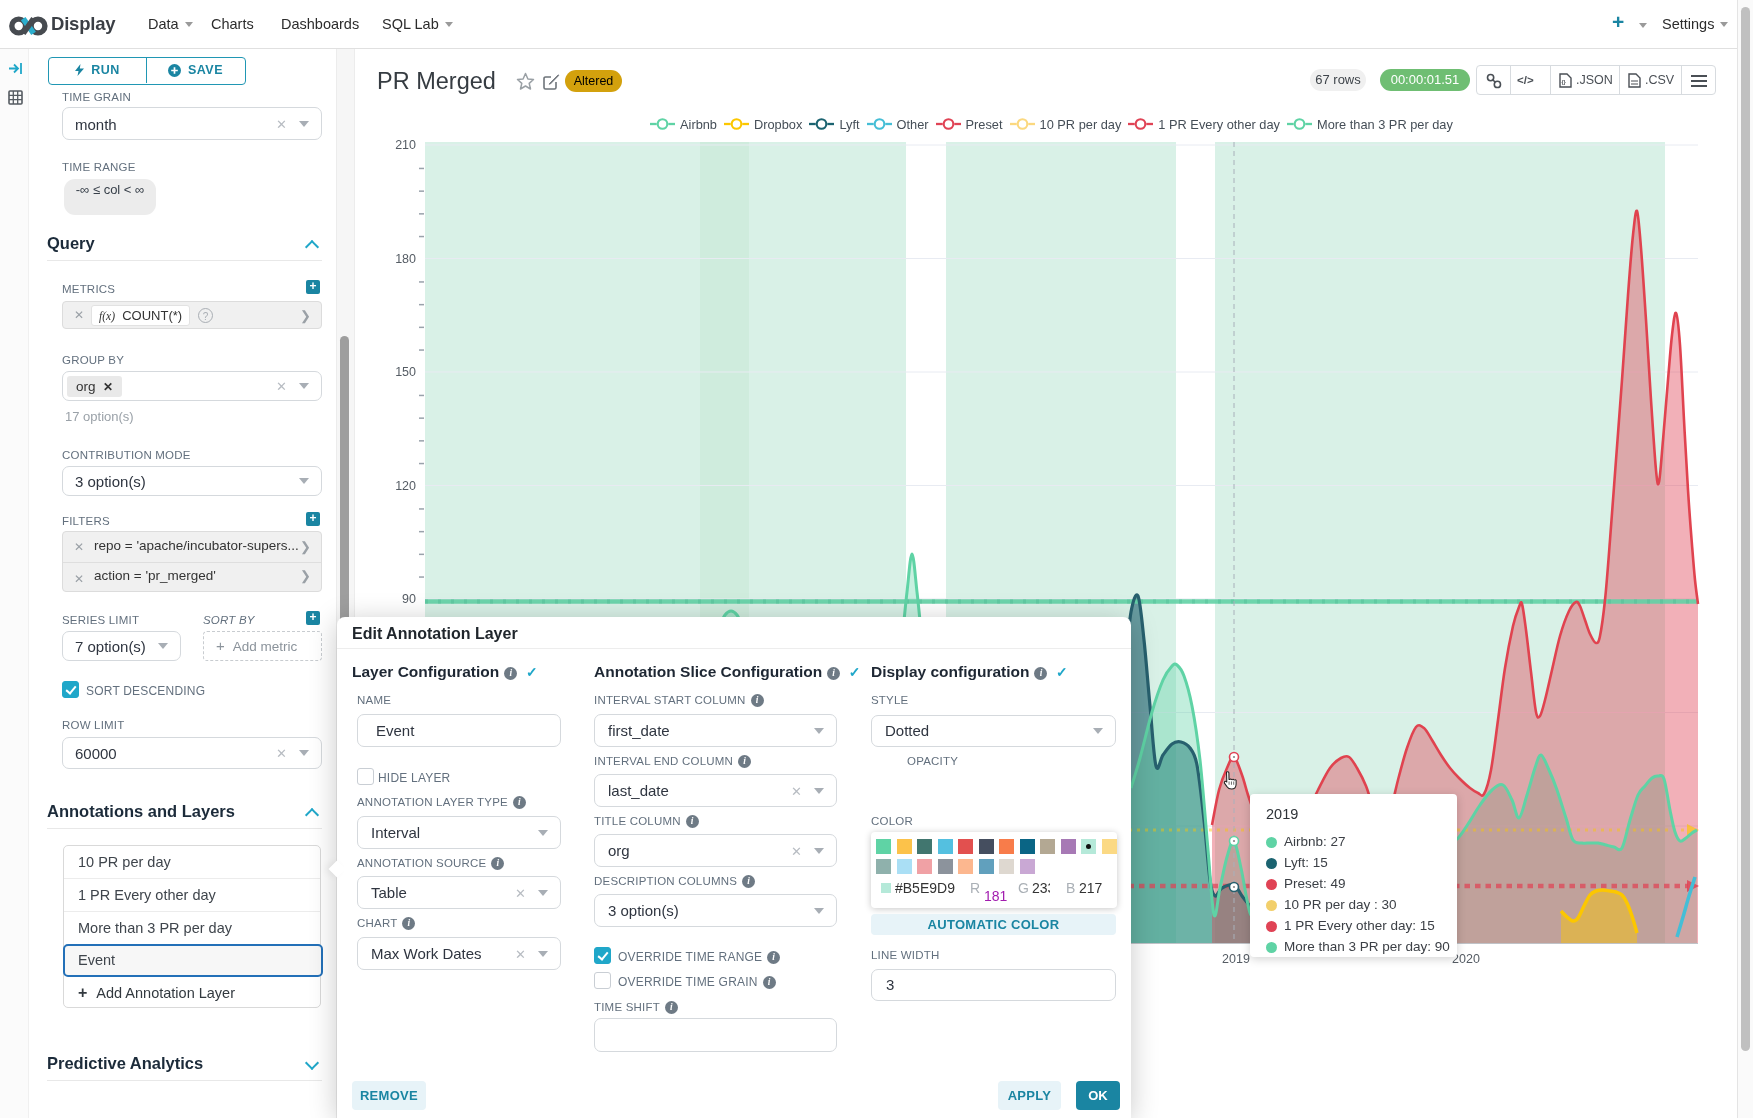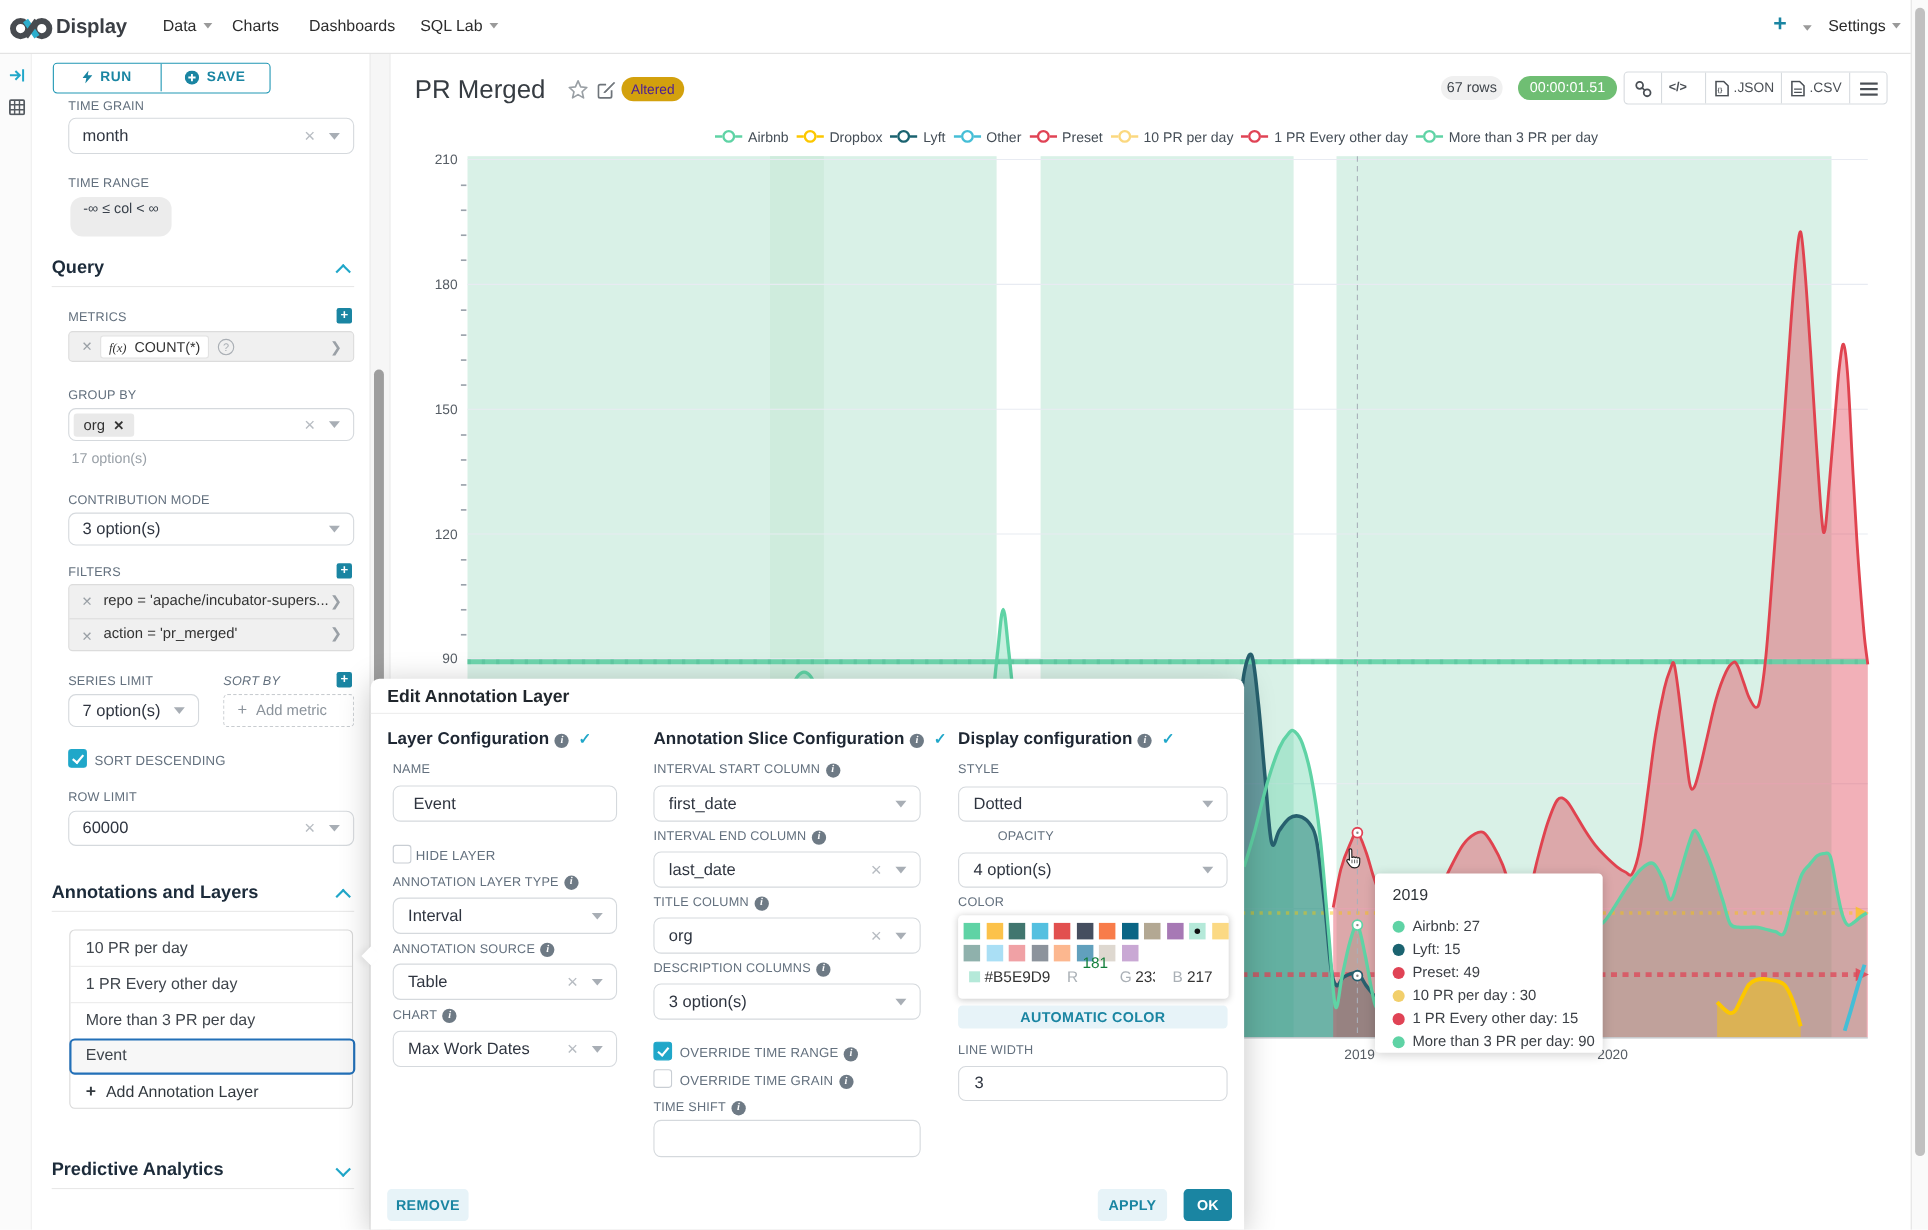--- a/index.html
+++ b/index.html
@@ -188,21 +188,21 @@
 
 <div style="position:absolute;left:0;top:0;width:0;height:0;z-index:6">
   <div class="abs" style="left:377px;top:68px;font-size:23.5px;color:#363c42;white-space:nowrap;">PR Merged</div>
   <svg class="abs" style="left:516px;top:72px" width="19" height="19" viewBox="0 0 19 19">
       <path d="M9.5,1.5 L11.9,7 L17.5,7.5 L13.2,11.4 L14.5,17 L9.5,14 L4.5,17 L5.8,11.4 L1.5,7.5 L7.1,7 Z" fill="none" stroke="#9aa0a5" stroke-width="1.5" stroke-linejoin="round"></path>
     </svg>
   <svg class="abs" style="left:543px;top:73px" width="17" height="17" viewBox="0 0 17 17">
       <path d="M13,9 V14.5 A1.5,1.5 0 0 1 11.5,16 H2.5 A1.5,1.5 0 0 1 1,14.5 V5.5 A1.5,1.5 0 0 1 2.5,4 H8" fill="none" stroke="#6e747a" stroke-width="1.6"></path>
       <path d="M6.5,10.5 L15.2,1.8 L15.8,2.4 L7.4,11 L6,11.2 Z" fill="#6e747a" stroke="#6e747a" stroke-width="0.8"></path>
     </svg>
-  <div class="pill" style="left:565px;top:70px;width:57px;height:22px;background:#d3a10d;color:#4c1d95;font-size:12.5px;line-height:22px;">Altered</div>
+  <div class="pill" style="left:565px;top:70px;width:57px;height:22px;background:#d3a10d;color:#000000;font-size:12.5px;line-height:22px;">Altered</div>
   <div class="pill" style="left:1310px;top:69px;width:56px;height:22px;background:#f0f0f0;color:#3f454b;line-height:22px;">67 rows</div>
   <div class="pill" style="left:1380px;top:69px;width:90px;height:22px;background:#6fbe73;color:#fff;line-height:22px;">00:00:01.51</div>
 
   <div class="abs" style="left:1476px;top:65px;width:240px;height:30px;border:1px solid #d7dbdf;border-radius:4px;background:#fff;">
     <svg class="abs" style="left:9px;top:7px" width="16" height="16" viewBox="0 0 16 16">
         <circle cx="4.6" cy="4.6" r="3.1" fill="none" stroke="#4a4f55" stroke-width="1.6"></circle>
         <circle cx="11.4" cy="11.4" r="3.1" fill="none" stroke="#4a4f55" stroke-width="1.6"></circle>
         <path d="M6.5,6.5 L9.5,9.5" stroke="#4a4f55" stroke-width="1.6"></path>
       </svg>
     <div class="abs" style="left:33px;top:0;width:1px;height:28px;background:#d7dbdf;"></div>
@@ -444,24 +444,20 @@
   <div class="mlbl" style="left:257px;top:384px;">TIME SHIFT<span class="info">i</span></div>
   <div class="msel" style="left:257px;top:401px;width:243px;height:34px;"></div>
 
   <div class="mhead" style="left:534px;top:46px;">Display configuration<span class="info">i</span>&nbsp; <span class="tealck">✓</span></div>
   <div class="mlbl" style="left:534px;top:77px;">STYLE</div>
   <div class="msel" style="left:534px;top:98px;width:245px;height:32px;">
       <span class="abs" style="left:13px;top:6px;">Dotted</span>
       <span class="selc"></span>
     </div>
   <div class="mlbl" style="left:534px;top:138px;margin-left:36px;">OPACITY</div>
-  <div class="msel" style="left:534px;top:158px;width:245px;height:32px;">
-      <span class="abs" style="left:13px;top:6px;">4 option(s)</span>
-      <span class="selc"></span>
-    </div>
   <div class="mlbl" style="left:534px;top:198px;">COLOR</div>
 
   <div class="abs" style="left:534px;top:215px;width:246px;height:76px;background:#fff;border-radius:4px;box-shadow:0 1px 7px rgba(0,0,0,0.22);">
     <div class="abs" style="left:5px;top:7px;width:15px;height:15px;background:#5fd3a5"></div>
     <div class="abs" style="left:25.5px;top:7px;width:15px;height:15px;background:#fcc24a"></div>
     <div class="abs" style="left:46px;top:7px;width:15px;height:15px;background:#41766f"></div>
     <div class="abs" style="left:66.5px;top:7px;width:15px;height:15px;background:#54c0e0"></div>
     <div class="abs" style="left:87px;top:7px;width:15px;height:15px;background:#e2504f"></div>
     <div class="abs" style="left:107.5px;top:7px;width:15px;height:15px;background:#454e5f"></div>
     <div class="abs" style="left:128px;top:7px;width:15px;height:15px;background:#f87c4a"></div>
@@ -476,21 +472,21 @@
     <div class="abs" style="left:25.5px;top:27px;width:15px;height:15px;background:#aadff5"></div>
     <div class="abs" style="left:46px;top:27px;width:15px;height:15px;background:#f0a1a5"></div>
     <div class="abs" style="left:66.5px;top:27px;width:15px;height:15px;background:#8c939c"></div>
     <div class="abs" style="left:87px;top:27px;width:15px;height:15px;background:#fcb78f"></div>
     <div class="abs" style="left:107.5px;top:27px;width:15px;height:15px;background:#61a0bd"></div>
     <div class="abs" style="left:128px;top:27px;width:15px;height:15px;background:#ded8d0"></div>
     <div class="abs" style="left:148.5px;top:27px;width:15px;height:15px;background:#c9a8d4"></div>
     <div class="abs" style="left:10px;top:51px;width:10px;height:10px;background:#b5e9d9"></div>
     <div class="abs" style="left:24px;top:48px;font-size:14px;color:#333;">#B5E9D9</div>
     <div class="abs" style="left:99px;top:48px;font-size:14px;color:#aab0b6;">R</div>
-    <div class="abs" style="left:113px;top:35px;font-size:14px;color:#15803d;">181</div>
+    <div class="abs" style="left:113px;top:56px;font-size:14px;color:#a21caf;">181</div>
     <div class="abs" style="left:147px;top:48px;font-size:14px;color:#aab0b6;">G</div>
     <div class="abs" style="left:161px;top:48px;width:18px;overflow:hidden;font-size:14px;color:#333;">233</div>
     <div class="abs" style="left:195px;top:48px;font-size:14px;color:#aab0b6;">B</div>
     <div class="abs" style="left:208px;top:48px;font-size:14px;color:#333;">217</div>
   </div>
   <div class="btn-lite" style="left:534px;top:297px;width:245px;height:21px;line-height:21px;">AUTOMATIC COLOR</div>
   <div class="mlbl" style="left:534px;top:332px;">LINE WIDTH</div>
   <div class="msel" style="left:534px;top:352px;width:245px;height:32px;">
       <span class="abs" style="left:14px;top:6px;">3</span>
     </div>

